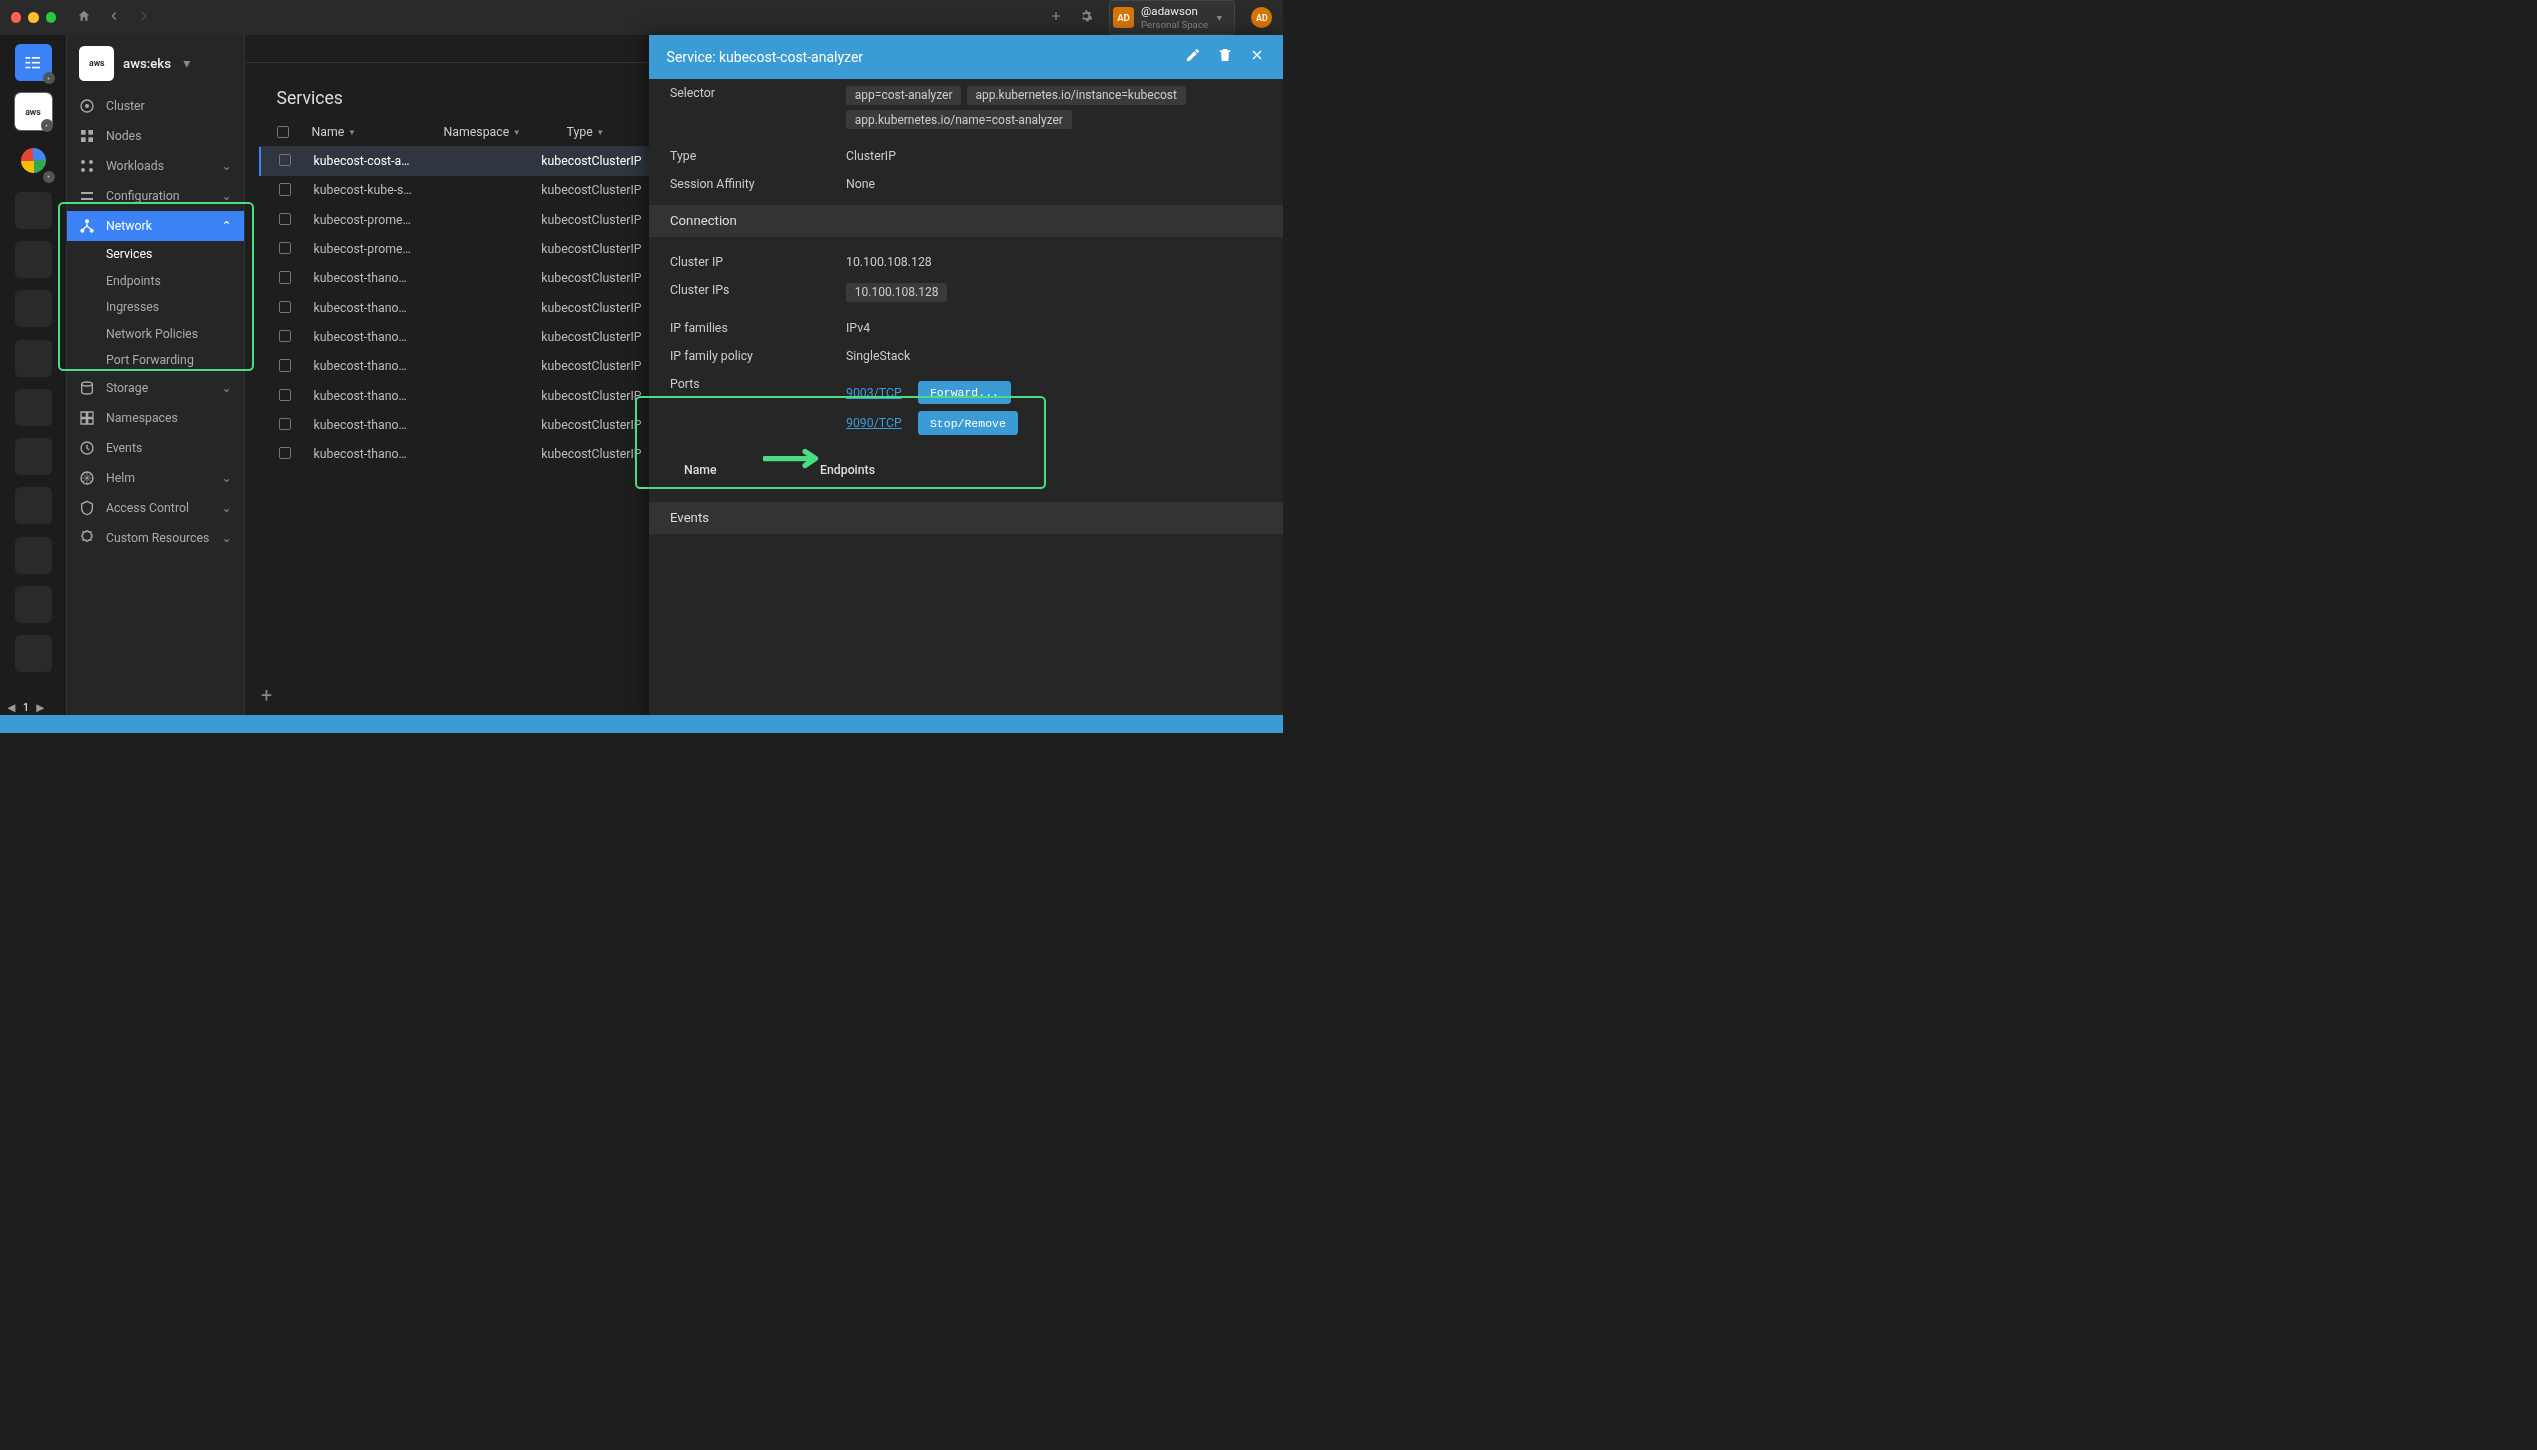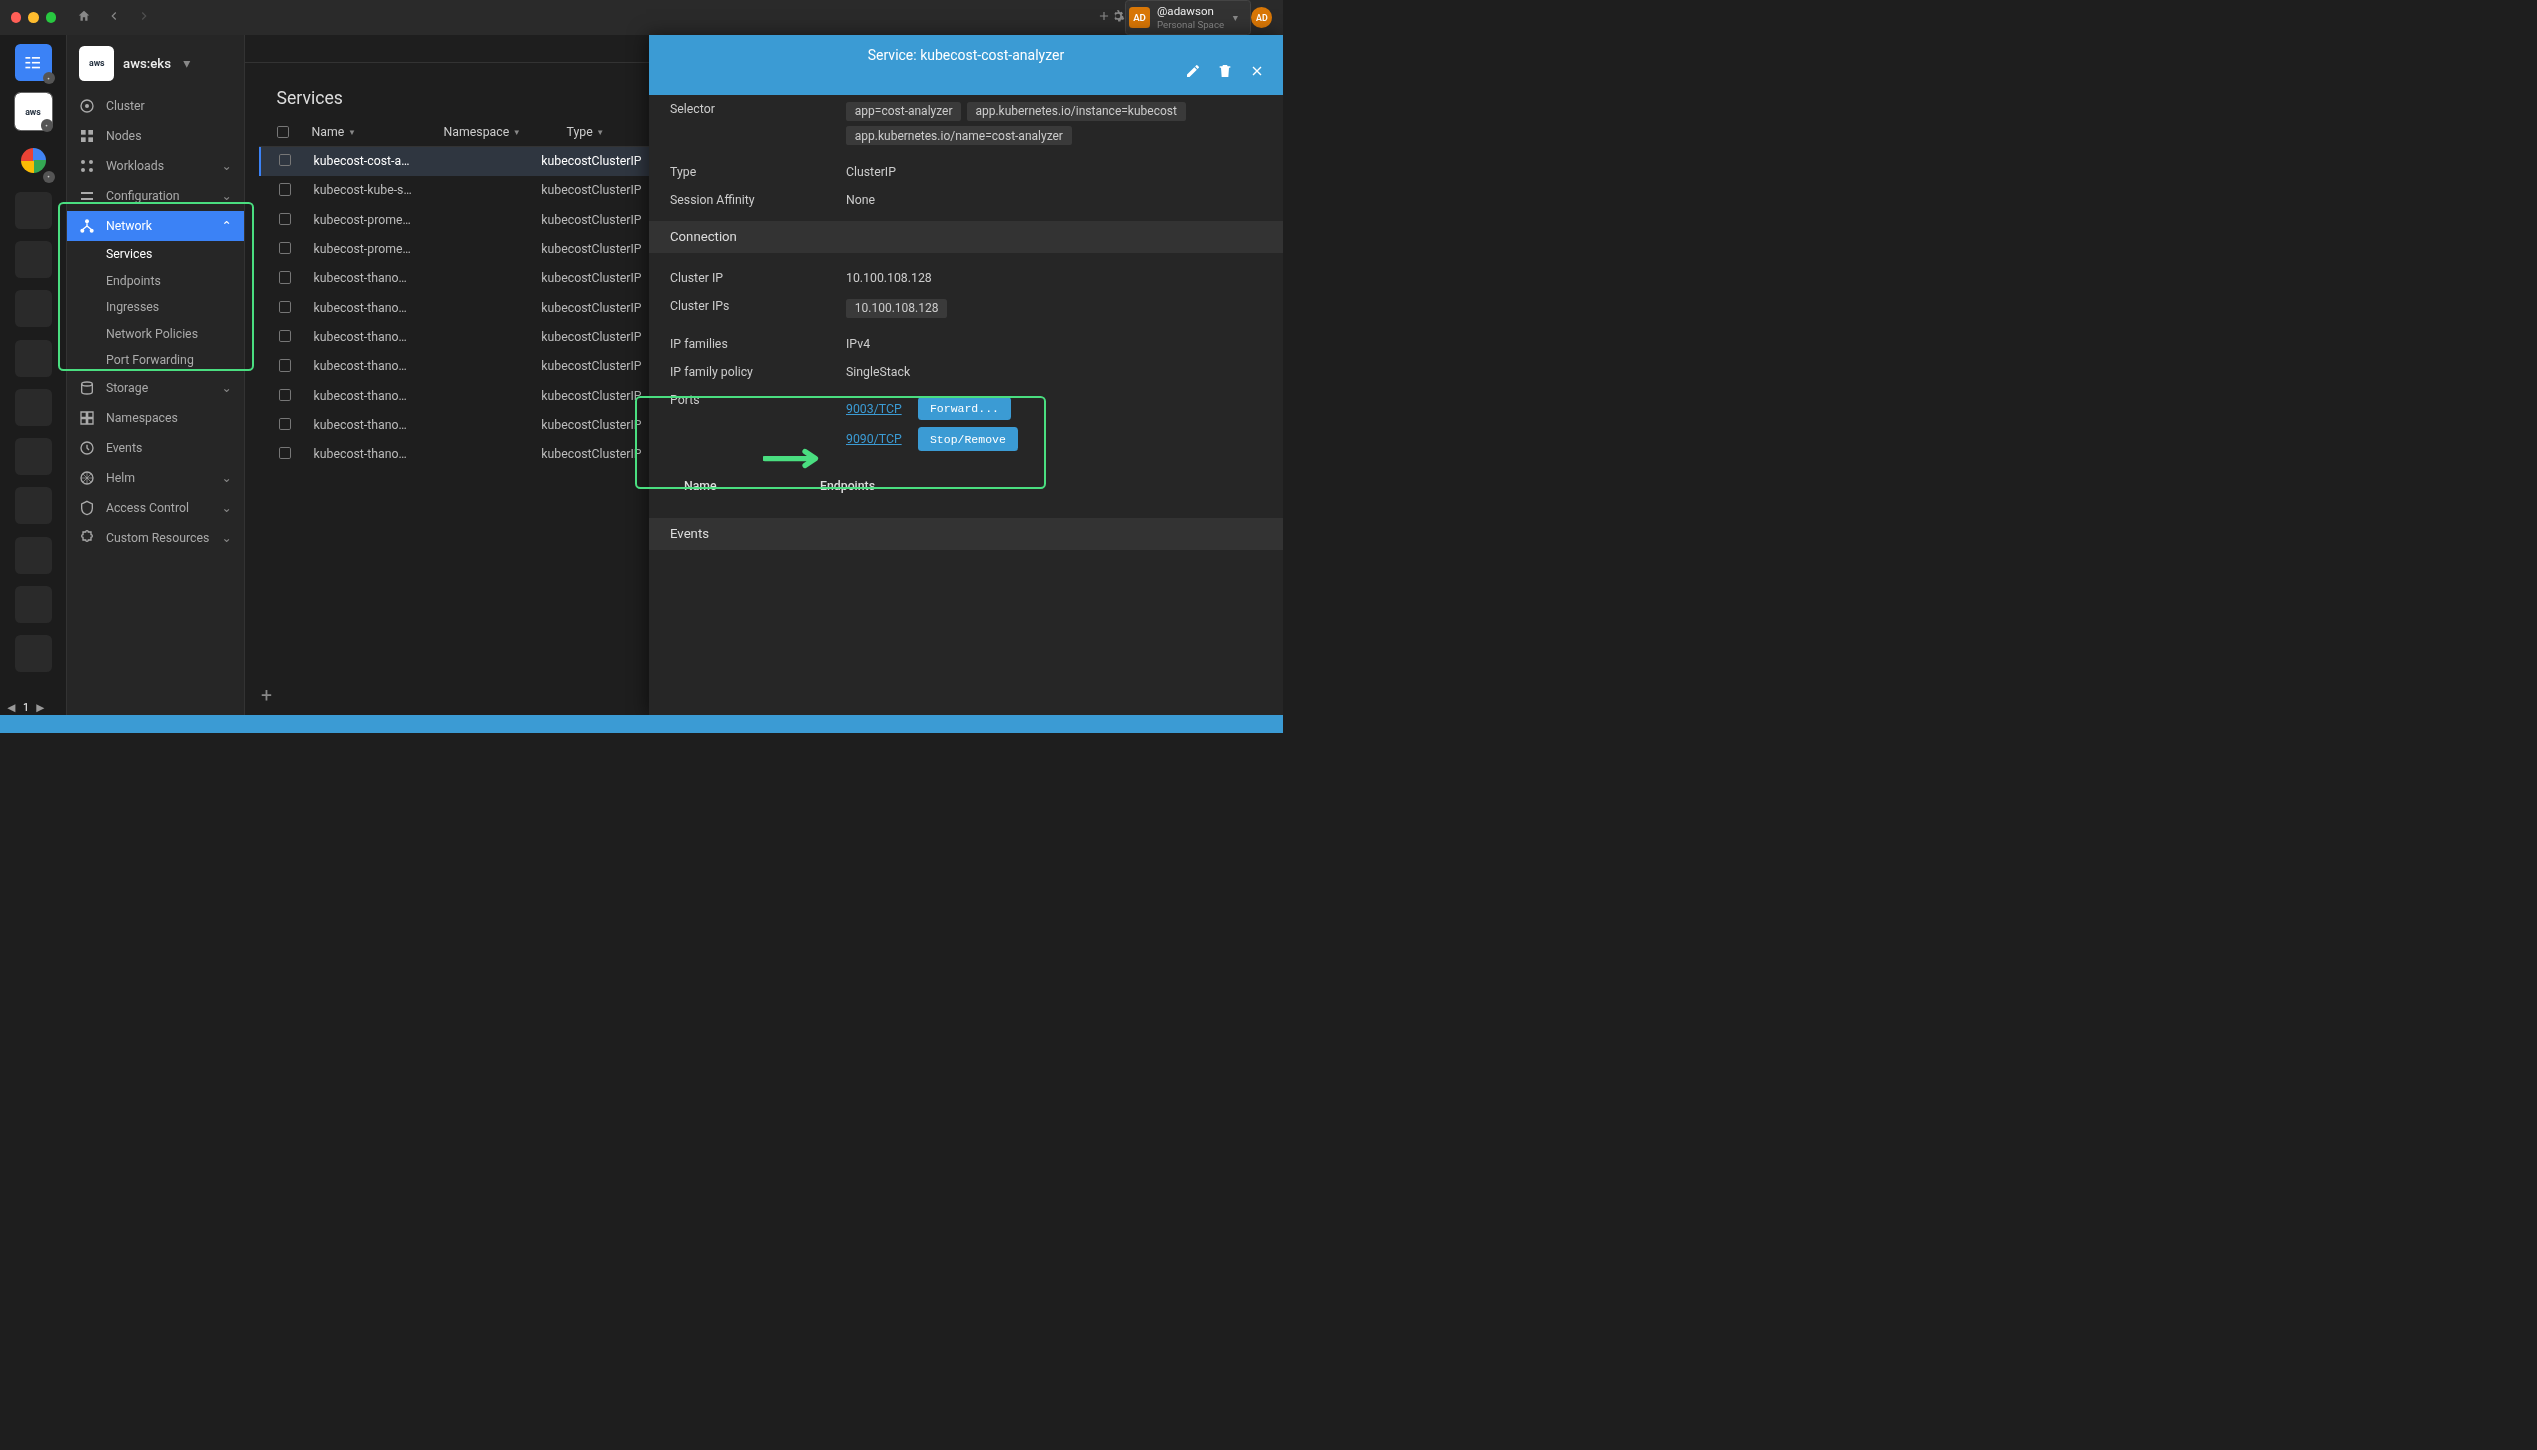--- a/index.html
+++ b/index.html
@@ -7,21 +7,21 @@
 
 
 .titlebar { height: 35px; background: #2a2a2a; display: flex; align-items: center; padding: 0 10.6px; }
 .traffic-lights { display: flex; gap: 7px; margin-right: 21px; }
 .tl { width: 10.6px; height: 10.6px; border-radius: 50%; }
 .tl.red { background: #ff5f57; }
 .tl.yellow { background: #febc2e; }
 .tl.green { background: #28c840; }
 .titlebar-icons { display: flex; gap: 16px; color: #888; }
 .titlebar-icons svg, .titlebar-right svg { width: 14px; height: 14px; fill: currentColor; }
-.titlebar-right { margin-left: auto; display: flex; align-items: center; color: #888; }
+.titlebar-right { margin-left: auto; display: flex; align-items: center; gap: 16px; color: #888; }
 .user-badge { display: flex; align-items: center; gap: 7px; background: #333; border: 0.9px solid #444; border-radius: 3.5px; padding: 3.5px 10.6px 3.5px 3.5px; }
 .avatar { width: 21px; height: 21px; border-radius: 3.5px; background: #d97706; color: #fff; display: flex; align-items: center; justify-content: center; font-size: 9.7px; font-weight: 600; }
 .user-info { display: flex; flex-direction: column; line-height: 1.2; }
 .user-name { color: #eee; font-size: 11.5px; }
 .user-space { color: #888; font-size: 9.7px; }
 .avatar-sm { width: 21px; height: 21px; border-radius: 50%; background: #d97706; color: #fff; display: flex; align-items: center; justify-content: center; font-size: 8.8px; font-weight: 600; }
 
 
 .main { display: flex; height: calc(100% - 53px); }
 
@@ -71,21 +71,21 @@
 .tbody .row.selected { background: #2f3640; border-left-color: #3b82f6; color: #fff; }
 .td.chk { width: 35px; }
 .td.name { width: 132px; overflow: hidden; text-overflow: ellipsis; white-space: nowrap; }
 .td.ns { width: 146px; text-align: right; }
 .td.type { width: 88px; }
 .checkbox { width: 12.3px; height: 12.3px; border: 1.3px solid #777; border-radius: 1.8px; display: inline-block; }
 .sort-caret { font-size: 8px; color: #888; }
 
 
 .detail { position: absolute; top: 0; right: 0; bottom: 0; width: 634px; background: #262626; display: flex; flex-direction: column; box-shadow: -3.5px 0 17.6px rgba(0,0,0,0.5); }
-.detail-hdr { background: #3b9bd4; color: #fff; padding: 12.3px 17.6px; display: flex; align-items: center; font-size: 14px; flex-direction: column; }
+.detail-hdr { background: #3b9bd4; color: #fff; padding: 12.3px 17.6px; display: flex; align-items: center; font-size: 14px; }
 .detail-hdr-actions { margin-left: auto; display: flex; gap: 16px; }
 .detail-hdr-actions svg { width: 16px; height: 16px; fill: #fff; cursor: pointer; }
 .detail-body { flex: 1; overflow-y: auto; padding: 0; }
 .kv { display: flex; padding: 7px 21px; font-size: 12.3px; }
 .kv-k { width: 176px; color: #ccc; }
 .kv-v { flex: 1; color: #ccc; }
 .chip { display: inline-block; background: #3a3a3a; border-radius: 2.6px; padding: 2.6px 8.8px; margin: 0 5.3px 5.3px 0; font-size: 12px; }
 .section-hdr { background: #333; padding: 8.8px 21px; font-size: 13.2px; color: #ddd; margin-top: 7px; }
 .port-link { color: #3b9bd4; text-decoration: underline; cursor: pointer; }
 .btn { background: #3b9bd4; color: #fff; border: none; border-radius: 3.5px; padding: 5.3px 12.3px; font-size: 11.5px; cursor: pointer; font-family: Liberation Mono, monospace; }

